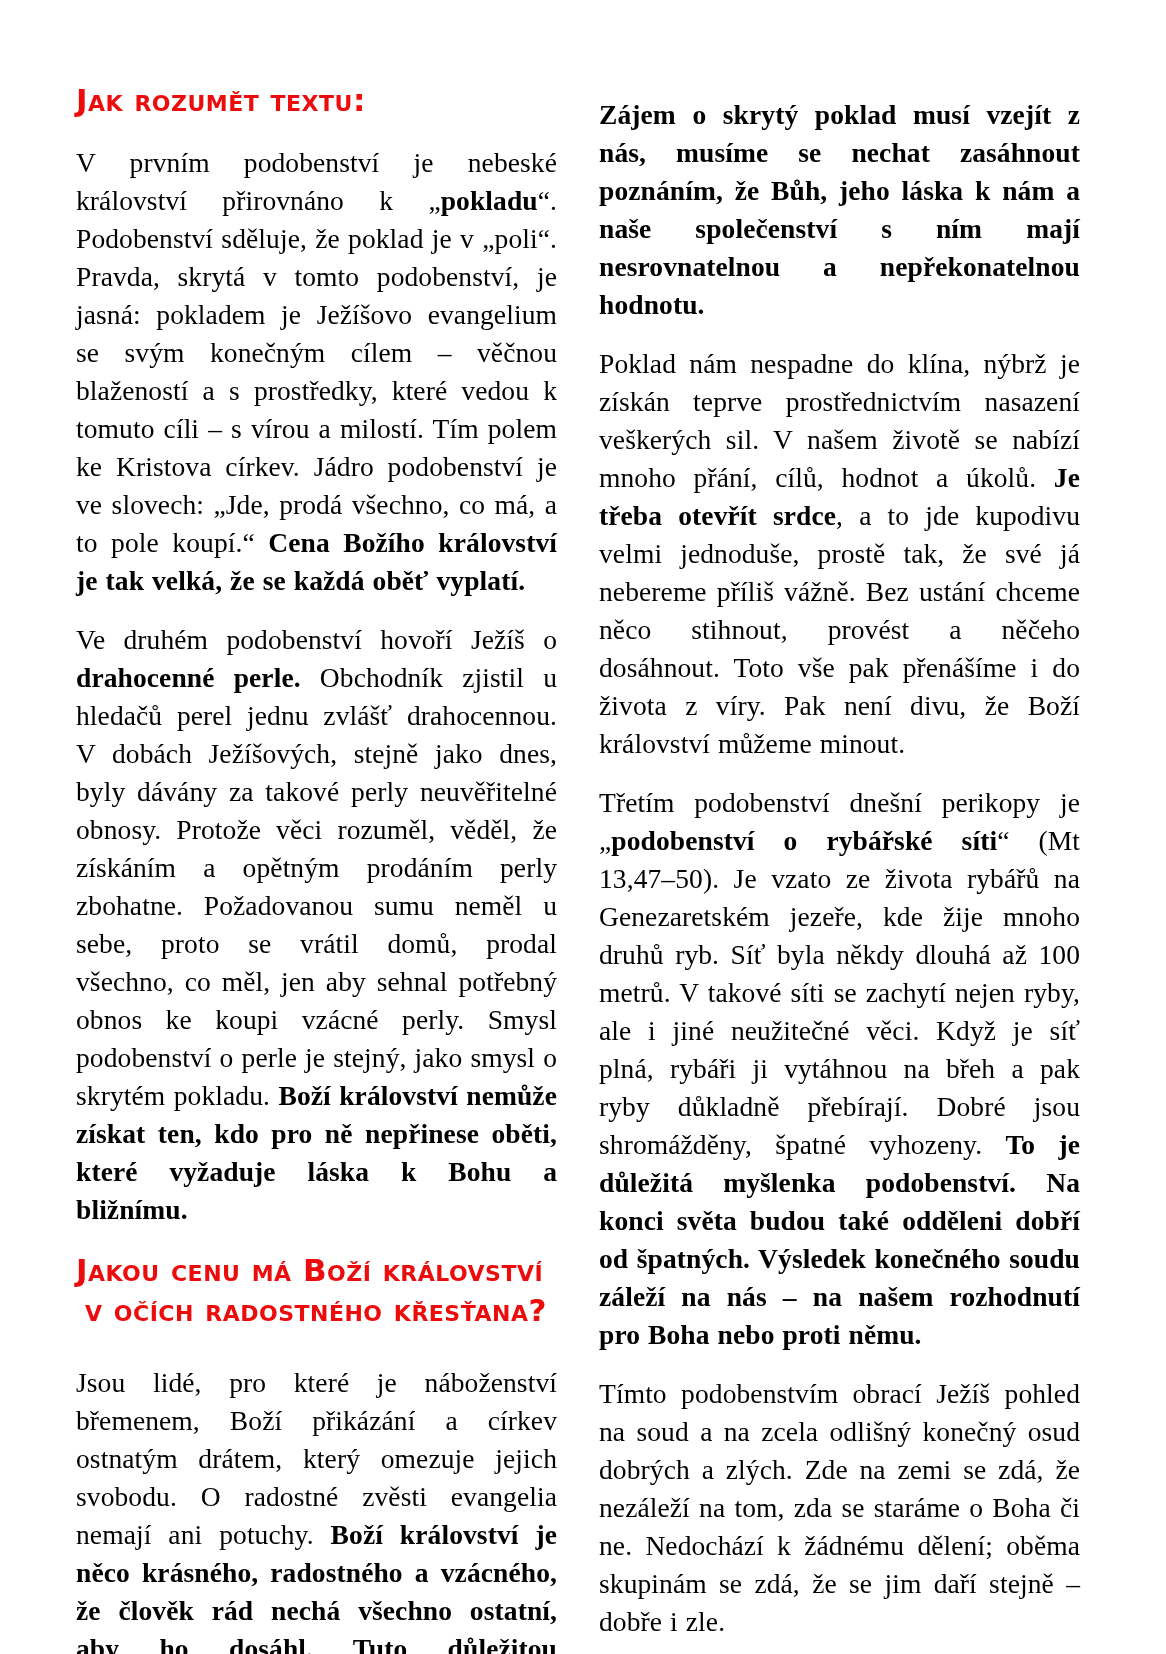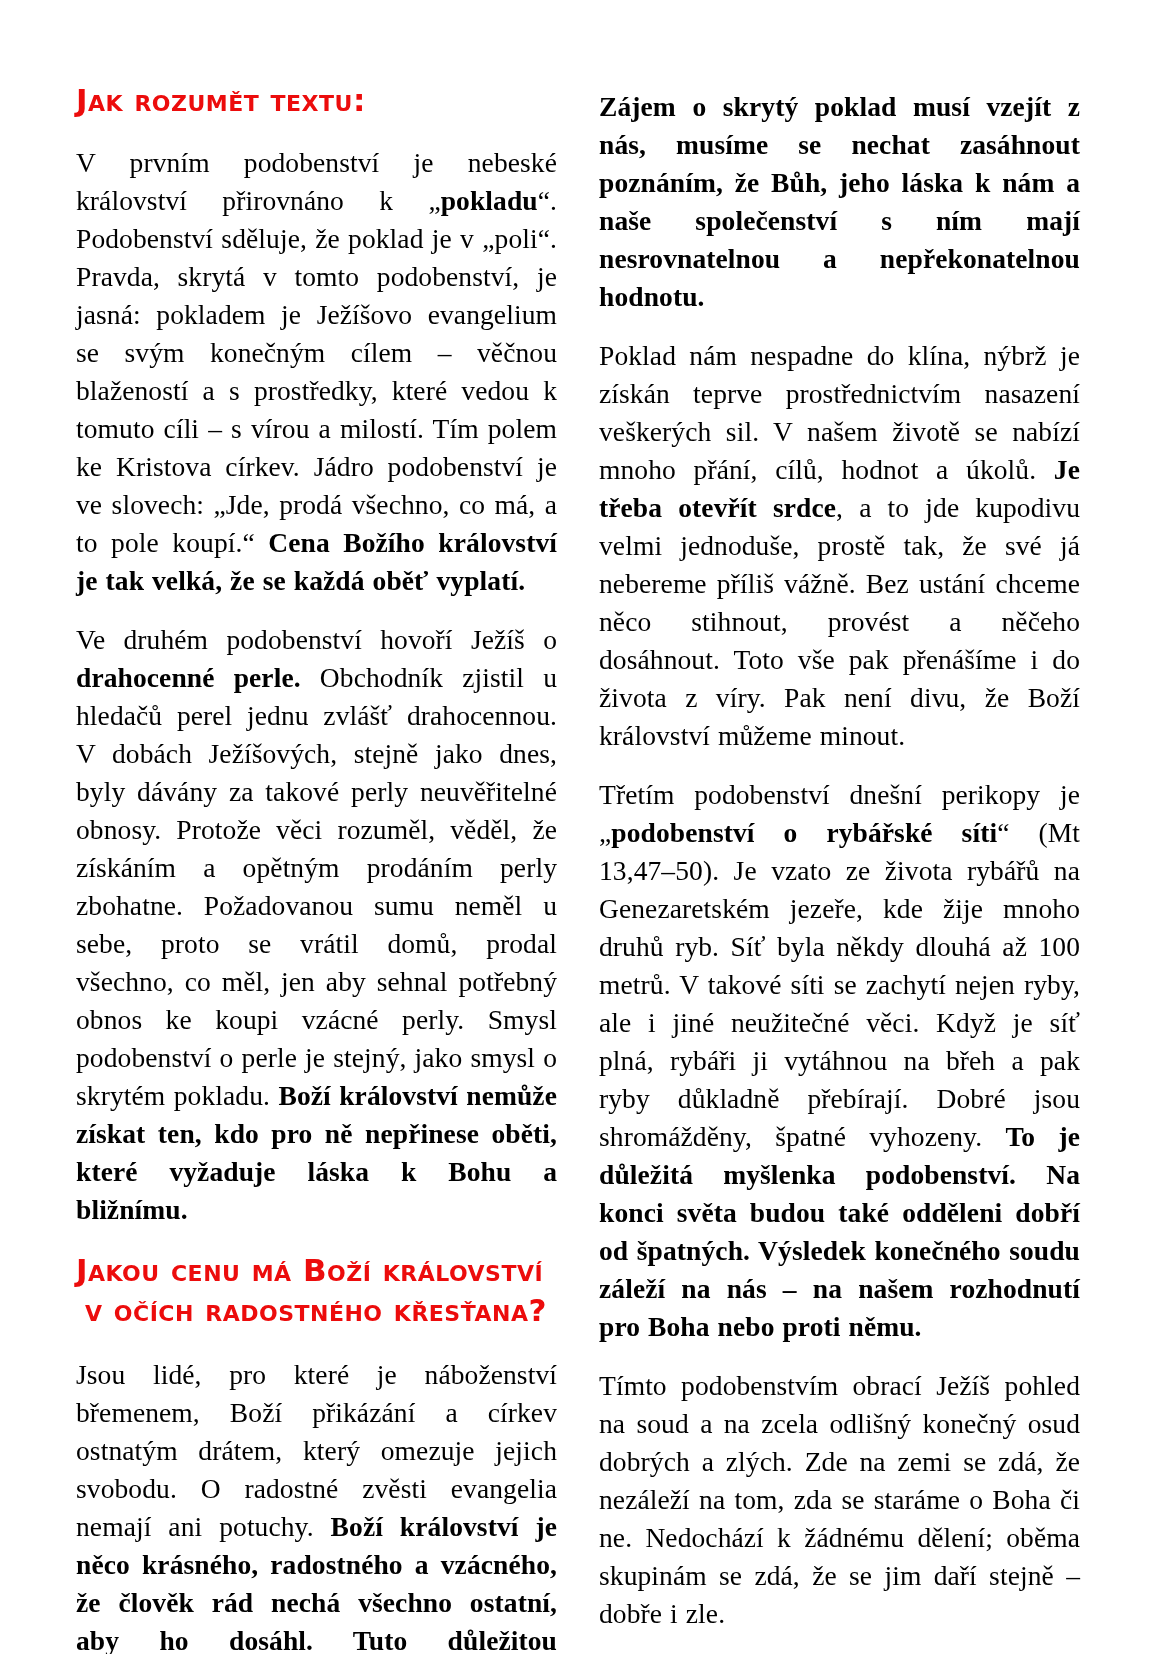--- a/index.html
+++ b/index.html
@@ -26,40 +26,40 @@
     align-items: flex-start;
   }
   .col {
     width: 481px;
     flex: 0 0 481px;
   }
   .body-par {
     font-size: 27.5px;
     line-height: 38px;
     text-align: justify;
-    margin: 8px 0 21px 0;
+    margin: 16px 0 21px 0;
     letter-spacing: 0.1px;
     word-spacing: 1px;
   }
   .body-par .b {
     font-weight: 700;
   }
   .red-heading {
     font-family: "DejaVu Sans", "Liberation Sans", sans-serif;
     font-weight: 800;
     font-variant: small-caps;
     color: #ec0c0c;
     font-size: 31px;
     line-height: 40px;
     margin: 0 0 24px 0;
     letter-spacing: 0.5px;
   }
   .red-heading.sub {
     margin-top: 6px;
-    margin-bottom: 26px;
+    margin-bottom: 34px;
   }
   .red-heading .line2 {
     display: block;
     padding-left: 9px;
   }
 </style>
 </head>
 <body>
 
 <div class="page">

